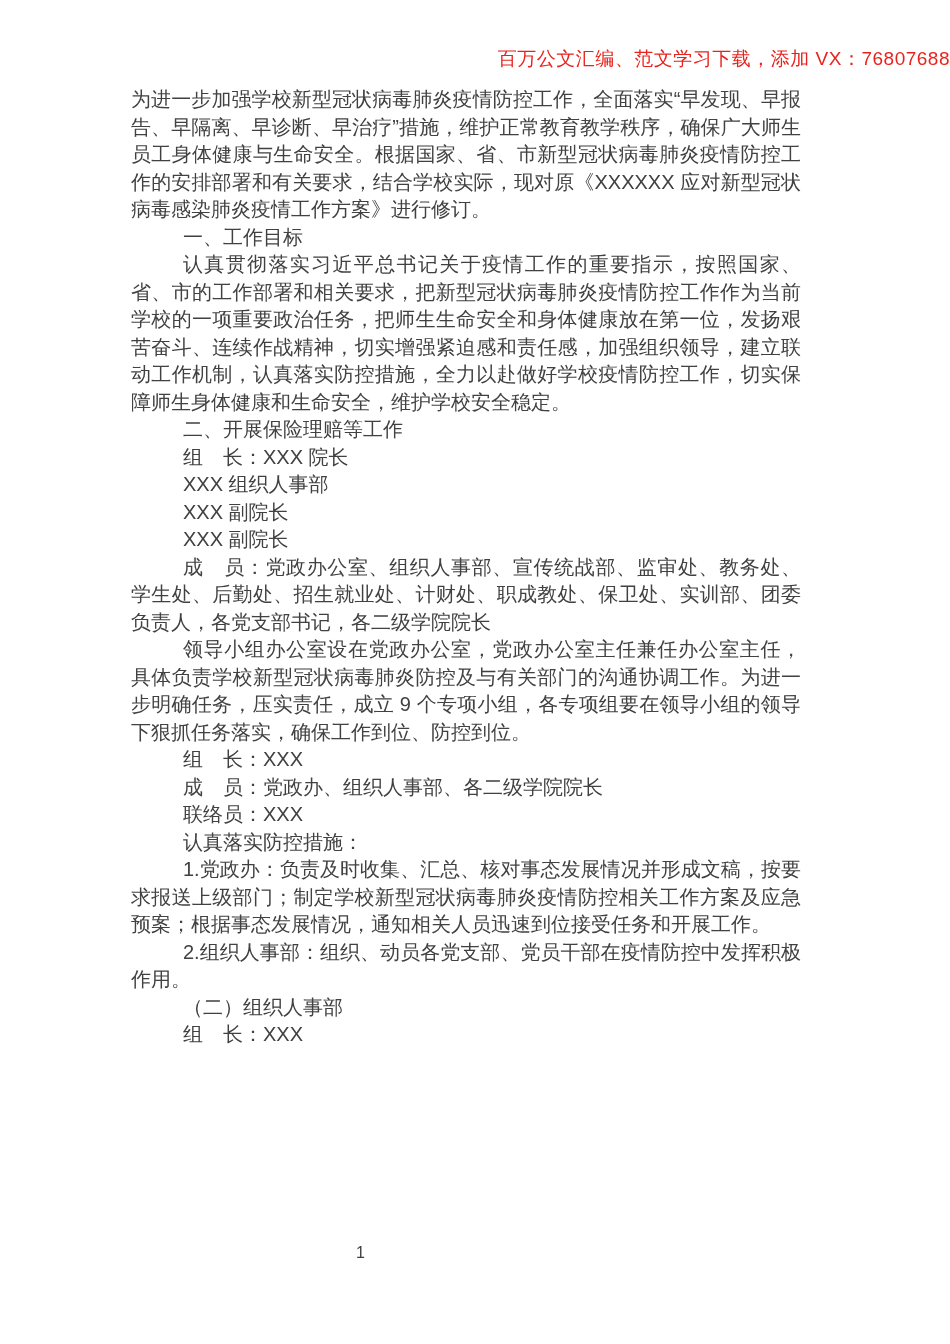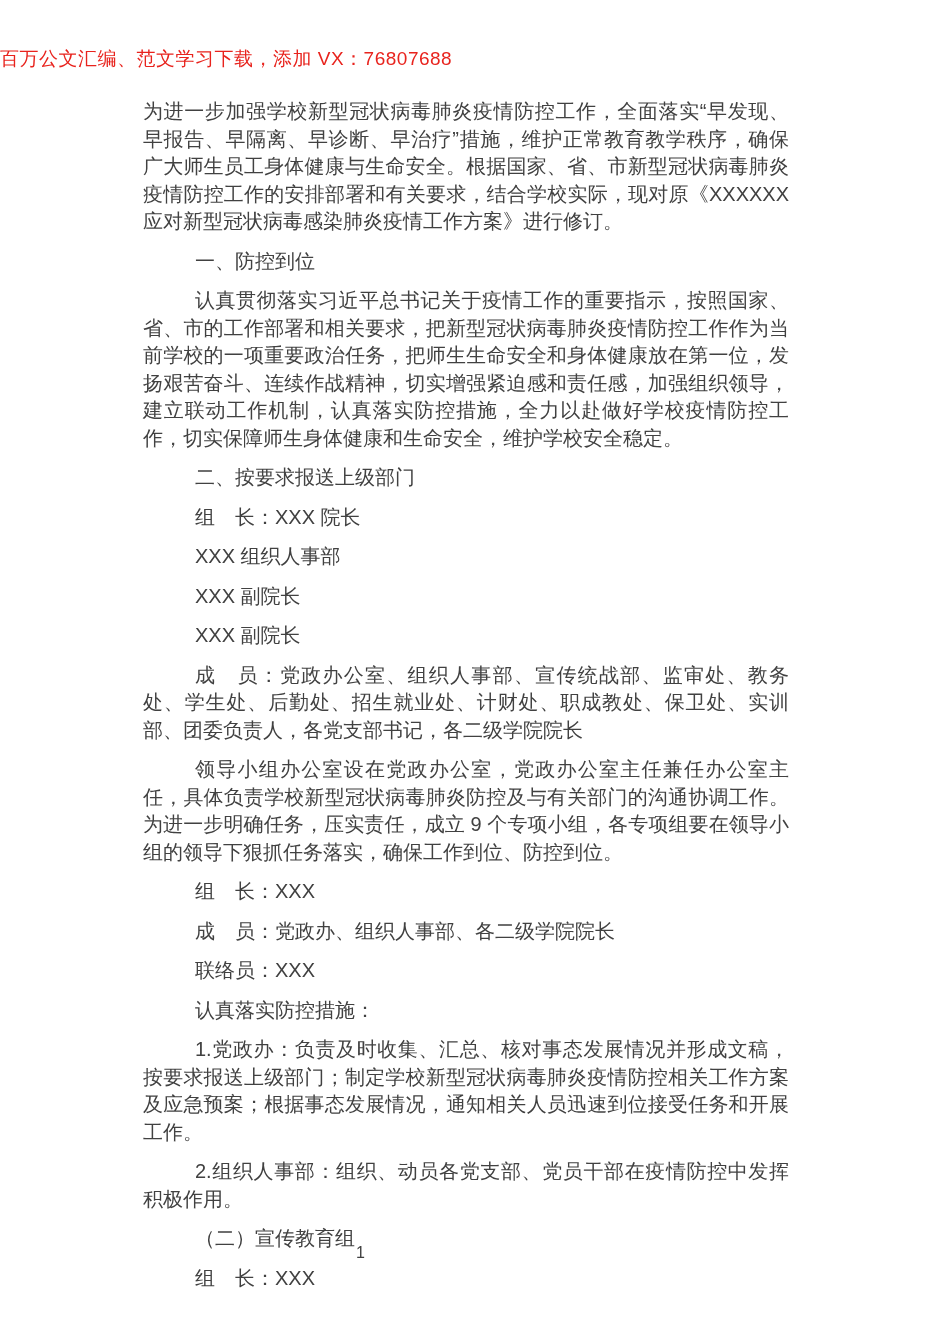--- a/index.html
+++ b/index.html
@@ -13,37 +13,37 @@
     height: 1344px;
     background: #ffffff;
     overflow: hidden;
     font-family: "Liberation Sans", sans-serif;
   }
   .promo {
     position: absolute;
     top: 46px;
     left: 0;
     width: 100%;
-    text-align: left;
+    text-align: right;
     font-size: 19px;
     font-weight: normal;
     letter-spacing: 0.5px;
     white-space: nowrap;
   }
   .content {
     position: absolute;
     left: 131px;
     top: 86px;
     width: 670px;
     text-align: justify;
     font-size: 20px;
     line-height: 27.5px;
   }
   .content p {
-    margin: 12px;
+    margin: 0;
     padding: 0;
   }
   .content p.indent {
     text-indent: 52px;
   }
   .pagenum {
     position: absolute;
     top: 1244px;
     left: 356px;
     font-size: 16px;
@@ -52,33 +52,33 @@
 </style>
 </head>
 <body>
 
 <div class="page">
   <div class="promo" style="color: rgb(232, 35, 29);">百万公文汇编、范文学习下载，添加 VX：76807688</div>
 
   <div class="content" style="color: rgb(65, 65, 65);">
 
   <p>为进一步加强学校新型冠状病毒肺炎疫情防控工作，全面落实“早发现、早报告、早隔离、早诊断、早治疗”措施，维护正常教育教学秩序，确保广大师生员工身体健康与生命安全。根据国家、省、市新型冠状病毒肺炎疫情防控工作的安排部署和有关要求，结合学校实际，现对原《XXXXXX 应对新型冠状病毒感染肺炎疫情工作方案》进行修订。</p>
-      <p class="indent">一、防控到位</p>
+      <p class="indent">一、工作目标</p>
       <p class="indent">认真贯彻落实习近平总书记关于疫情工作的重要指示，按照国家、省、市的工作部署和相关要求，把新型冠状病毒肺炎疫情防控工作作为当前学校的一项重要政治任务，把师生生命安全和身体健康放在第一位，发扬艰苦奋斗、连续作战精神，切实增强紧迫感和责任感，加强组织领导，建立联动工作机制，认真落实防控措施，全力以赴做好学校疫情防控工作，切实保障师生身体健康和生命安全，维护学校安全稳定。</p>
-      <p class="indent">二、按要求报送上级部门</p>
+      <p class="indent">二、开展保险理赔等工作</p>
       <p class="indent">组　长：XXX 院长</p>
       <p class="indent">XXX 组织人事部</p>
       <p class="indent">XXX 副院长</p>
       <p class="indent">XXX 副院长</p>
       <p class="indent">成　员：党政办公室、组织人事部、宣传统战部、监审处、教务处、学生处、后勤处、招生就业处、计财处、职成教处、保卫处、实训部、团委负责人，各党支部书记，各二级学院院长</p>
       <p class="indent">领导小组办公室设在党政办公室，党政办公室主任兼任办公室主任，具体负责学校新型冠状病毒肺炎防控及与有关部门的沟通协调工作。为进一步明确任务，压实责任，成立 9 个专项小组，各专项组要在领导小组的领导下狠抓任务落实，确保工作到位、防控到位。</p>
       <p class="indent">组　长：XXX</p>
       <p class="indent">成　员：党政办、组织人事部、各二级学院院长</p>
       <p class="indent">联络员：XXX</p>
       <p class="indent">认真落实防控措施：</p>
       <p class="indent">1.党政办：负责及时收集、汇总、核对事态发展情况并形成文稿，按要求报送上级部门；制定学校新型冠状病毒肺炎疫情防控相关工作方案及应急预案；根据事态发展情况，通知相关人员迅速到位接受任务和开展工作。</p>
       <p class="indent">2.组织人事部：组织、动员各党支部、党员干部在疫情防控中发挥积极作用。</p>
-      <p class="indent">（二）宣传教育组</p>
+      <p class="indent">（二）组织人事部</p>
       <p class="indent">组　长：XXX</p>
     </div>
 
   <div class="pagenum" style="color: rgb(65, 65, 65);">1</div>
 </div>
 
 </body></html>

